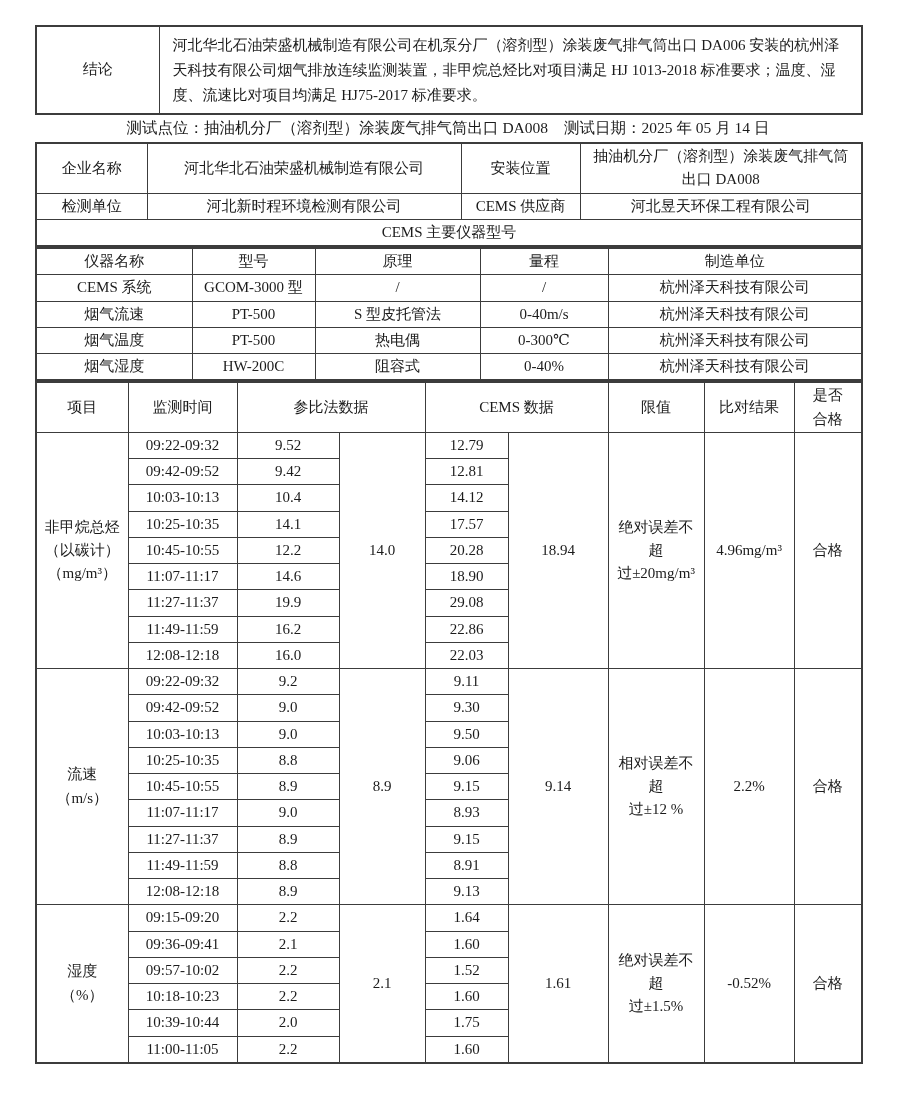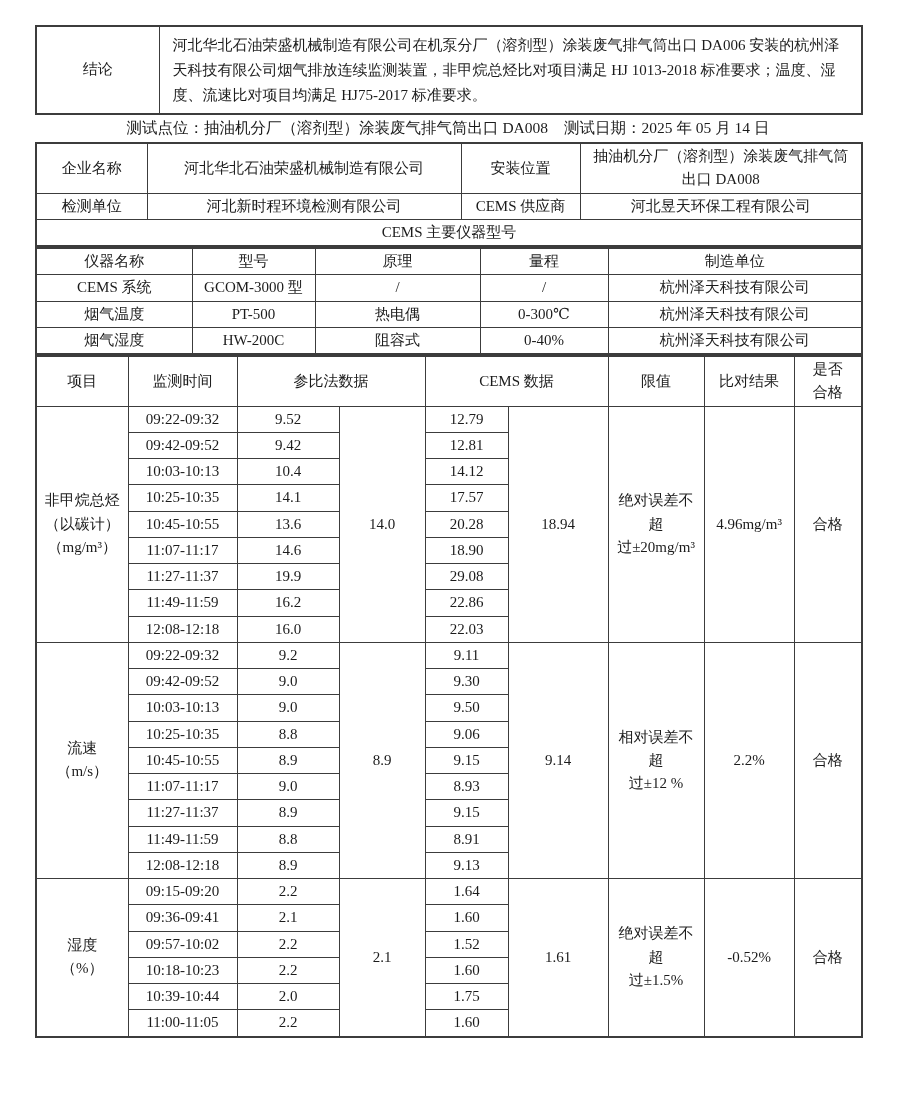--- a/index.html
+++ b/index.html
@@ -119,20 +119,27 @@
         <th>型号</th>
         <th>原理</th>
         <th>量程</th>
         <th>制造单位</th>
       </tr>
       <tr class="inst-r0">
         <td>CEMS 系统</td>
         <td>GCOM-3000 型</td>
         <td>/</td>
         <td>/</td>
+        <td>杭州泽天科技有限公司</td>
+      </tr>
+      <tr class="inst-r">
+        <td>烟气流速</td>
+        <td>PT-500</td>
+        <td>S 型皮托管法</td>
+        <td>0-40m/s</td>
         <td>杭州泽天科技有限公司</td>
       </tr>
       <tr class="inst-r">
         <td>烟气温度</td>
         <td>PT-500</td>
         <td>热电偶</td>
         <td>0-300℃</td>
         <td>杭州泽天科技有限公司</td>
       </tr>
       <tr class="inst-r">
@@ -193,21 +200,21 @@
         <td>10.4</td>
         <td>14.12</td>
       </tr>
       <tr class="cmp-r">
         <td>10:25-10:35</td>
         <td>14.1</td>
         <td>17.57</td>
       </tr>
       <tr class="cmp-r">
         <td>10:45-10:55</td>
-        <td>13.6</td>
+        <td>12.2</td>
         <td>20.28</td>
       </tr>
       <tr class="cmp-r">
         <td>11:07-11:17</td>
         <td>14.6</td>
         <td>18.90</td>
       </tr>
       <tr class="cmp-r">
         <td>11:27-11:37</td>
         <td>19.9</td>

